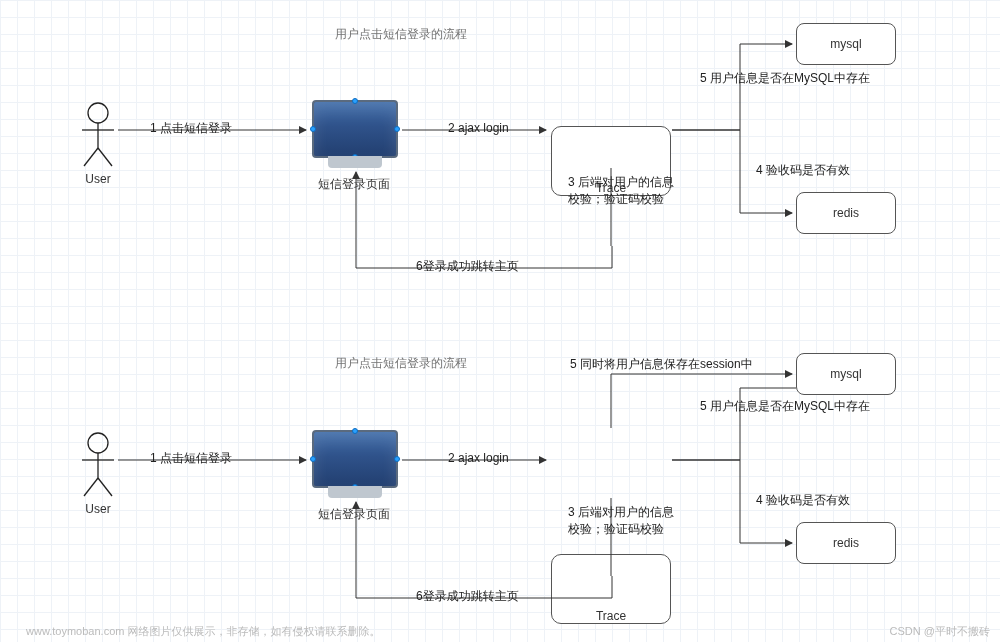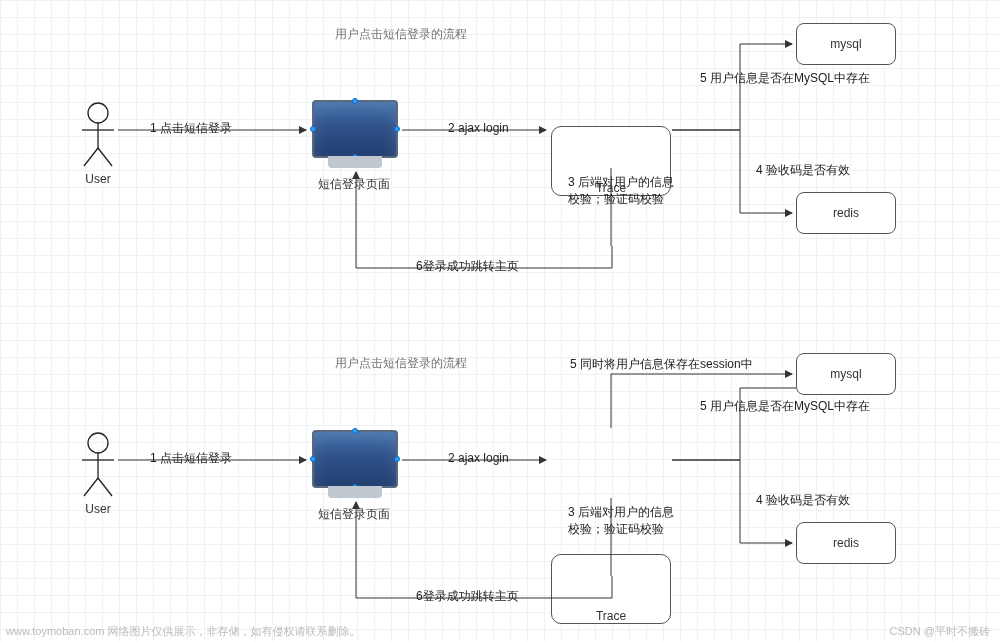--- a/index.html
+++ b/index.html
@@ -194,14 +194,14 @@
   <polyline points="612,576 612,598 356,598 356,502" fill="none" stroke="#333" stroke-width="1" marker-end="url(#arr)"></polyline>
 </svg>
 <div class="abs edge-label" style="left:150px;top:450px">1 点击短信登录</div>
 <div class="abs edge-label" style="left:448px;top:451px">2 ajax login</div>
 <div class="abs edge-label multiline" style="left:568px;top:504px;width:110px">3 后端对用户的信息校验；验证码校验</div>
 <div class="abs edge-label" style="left:756px;top:492px">4 验收码是否有效</div>
 <div class="abs edge-label" style="left:700px;top:398px">5 用户信息是否在MySQL中存在</div>
 <div class="abs edge-label" style="left:416px;top:588px">6登录成功跳转主页</div>
 <div class="abs edge-label" style="left:570px;top:356px">5 同时将用户信息保存在session中</div>
 
-<div class="abs footer-left" style="left:6px;top:624px">www.toymoban.com 网络图片仅供展示，非存储，如有侵权请联系删除。</div>
+<div class="abs footer-left" style="left:26px;top:624px">www.toymoban.com 网络图片仅供展示，非存储，如有侵权请联系删除。</div>
 <div class="abs footer-right" style="right:10px;top:624px">CSDN @平时不搬砖</div>
 
 </body></html>

